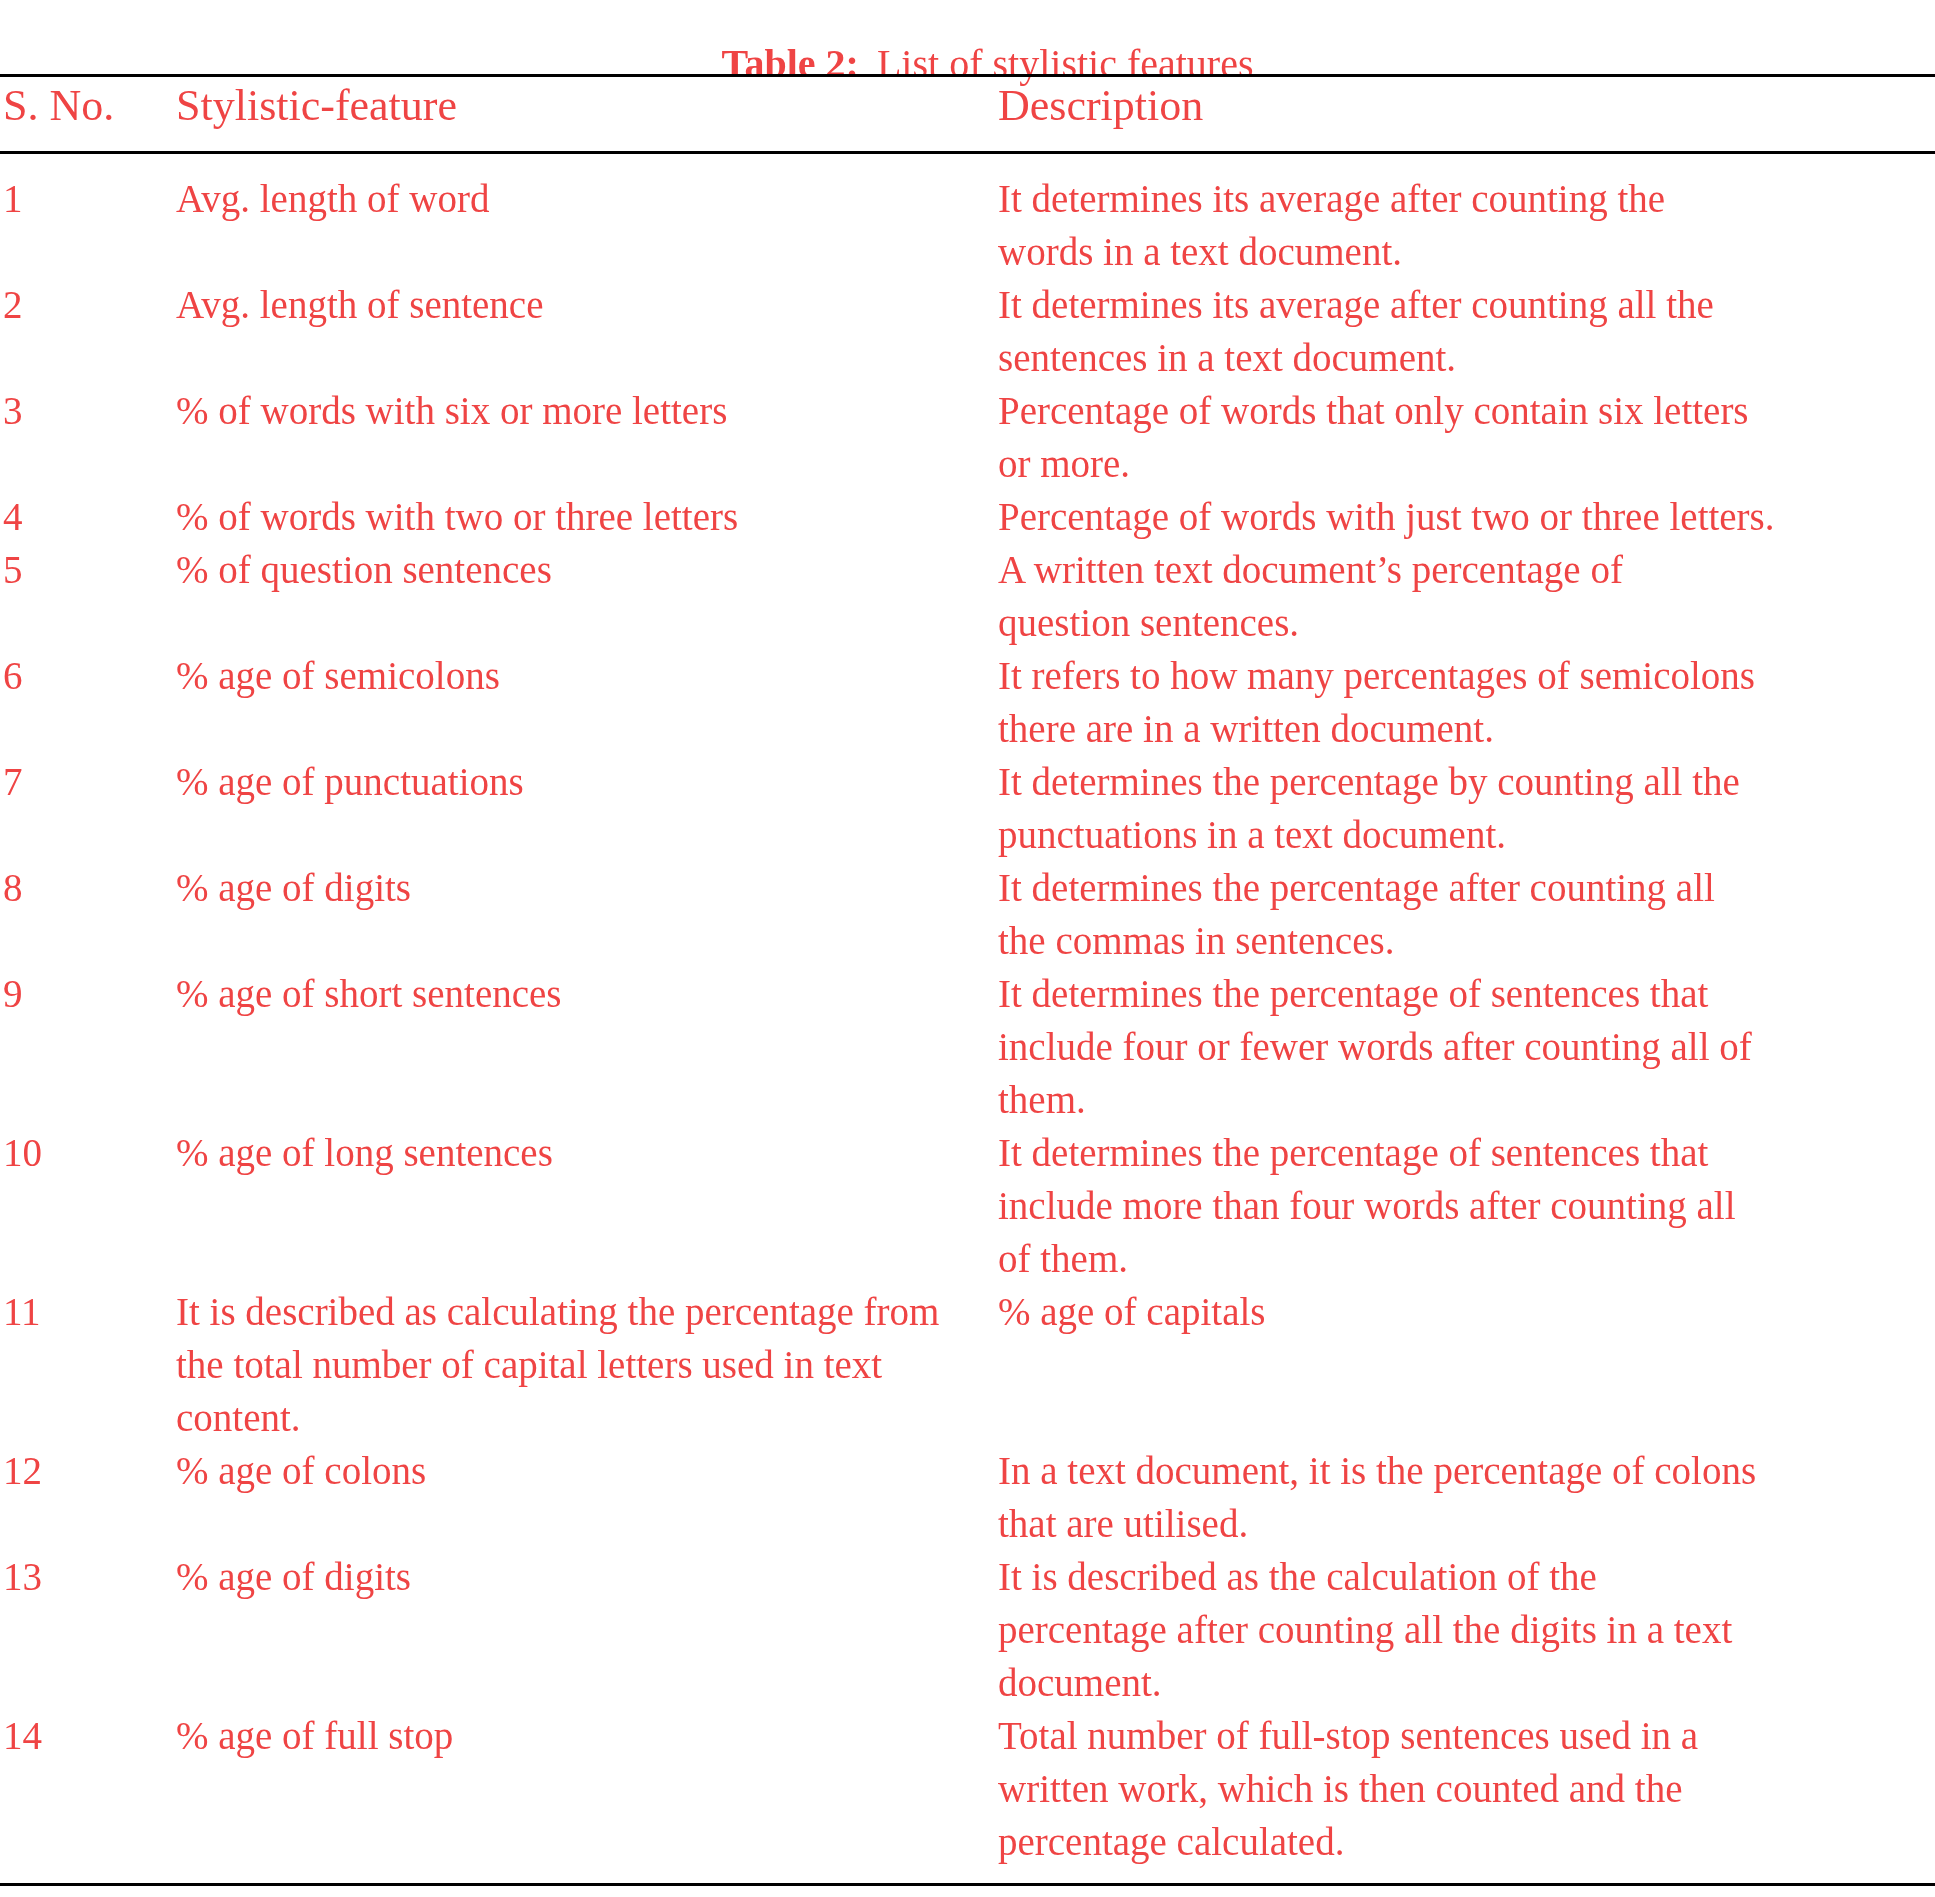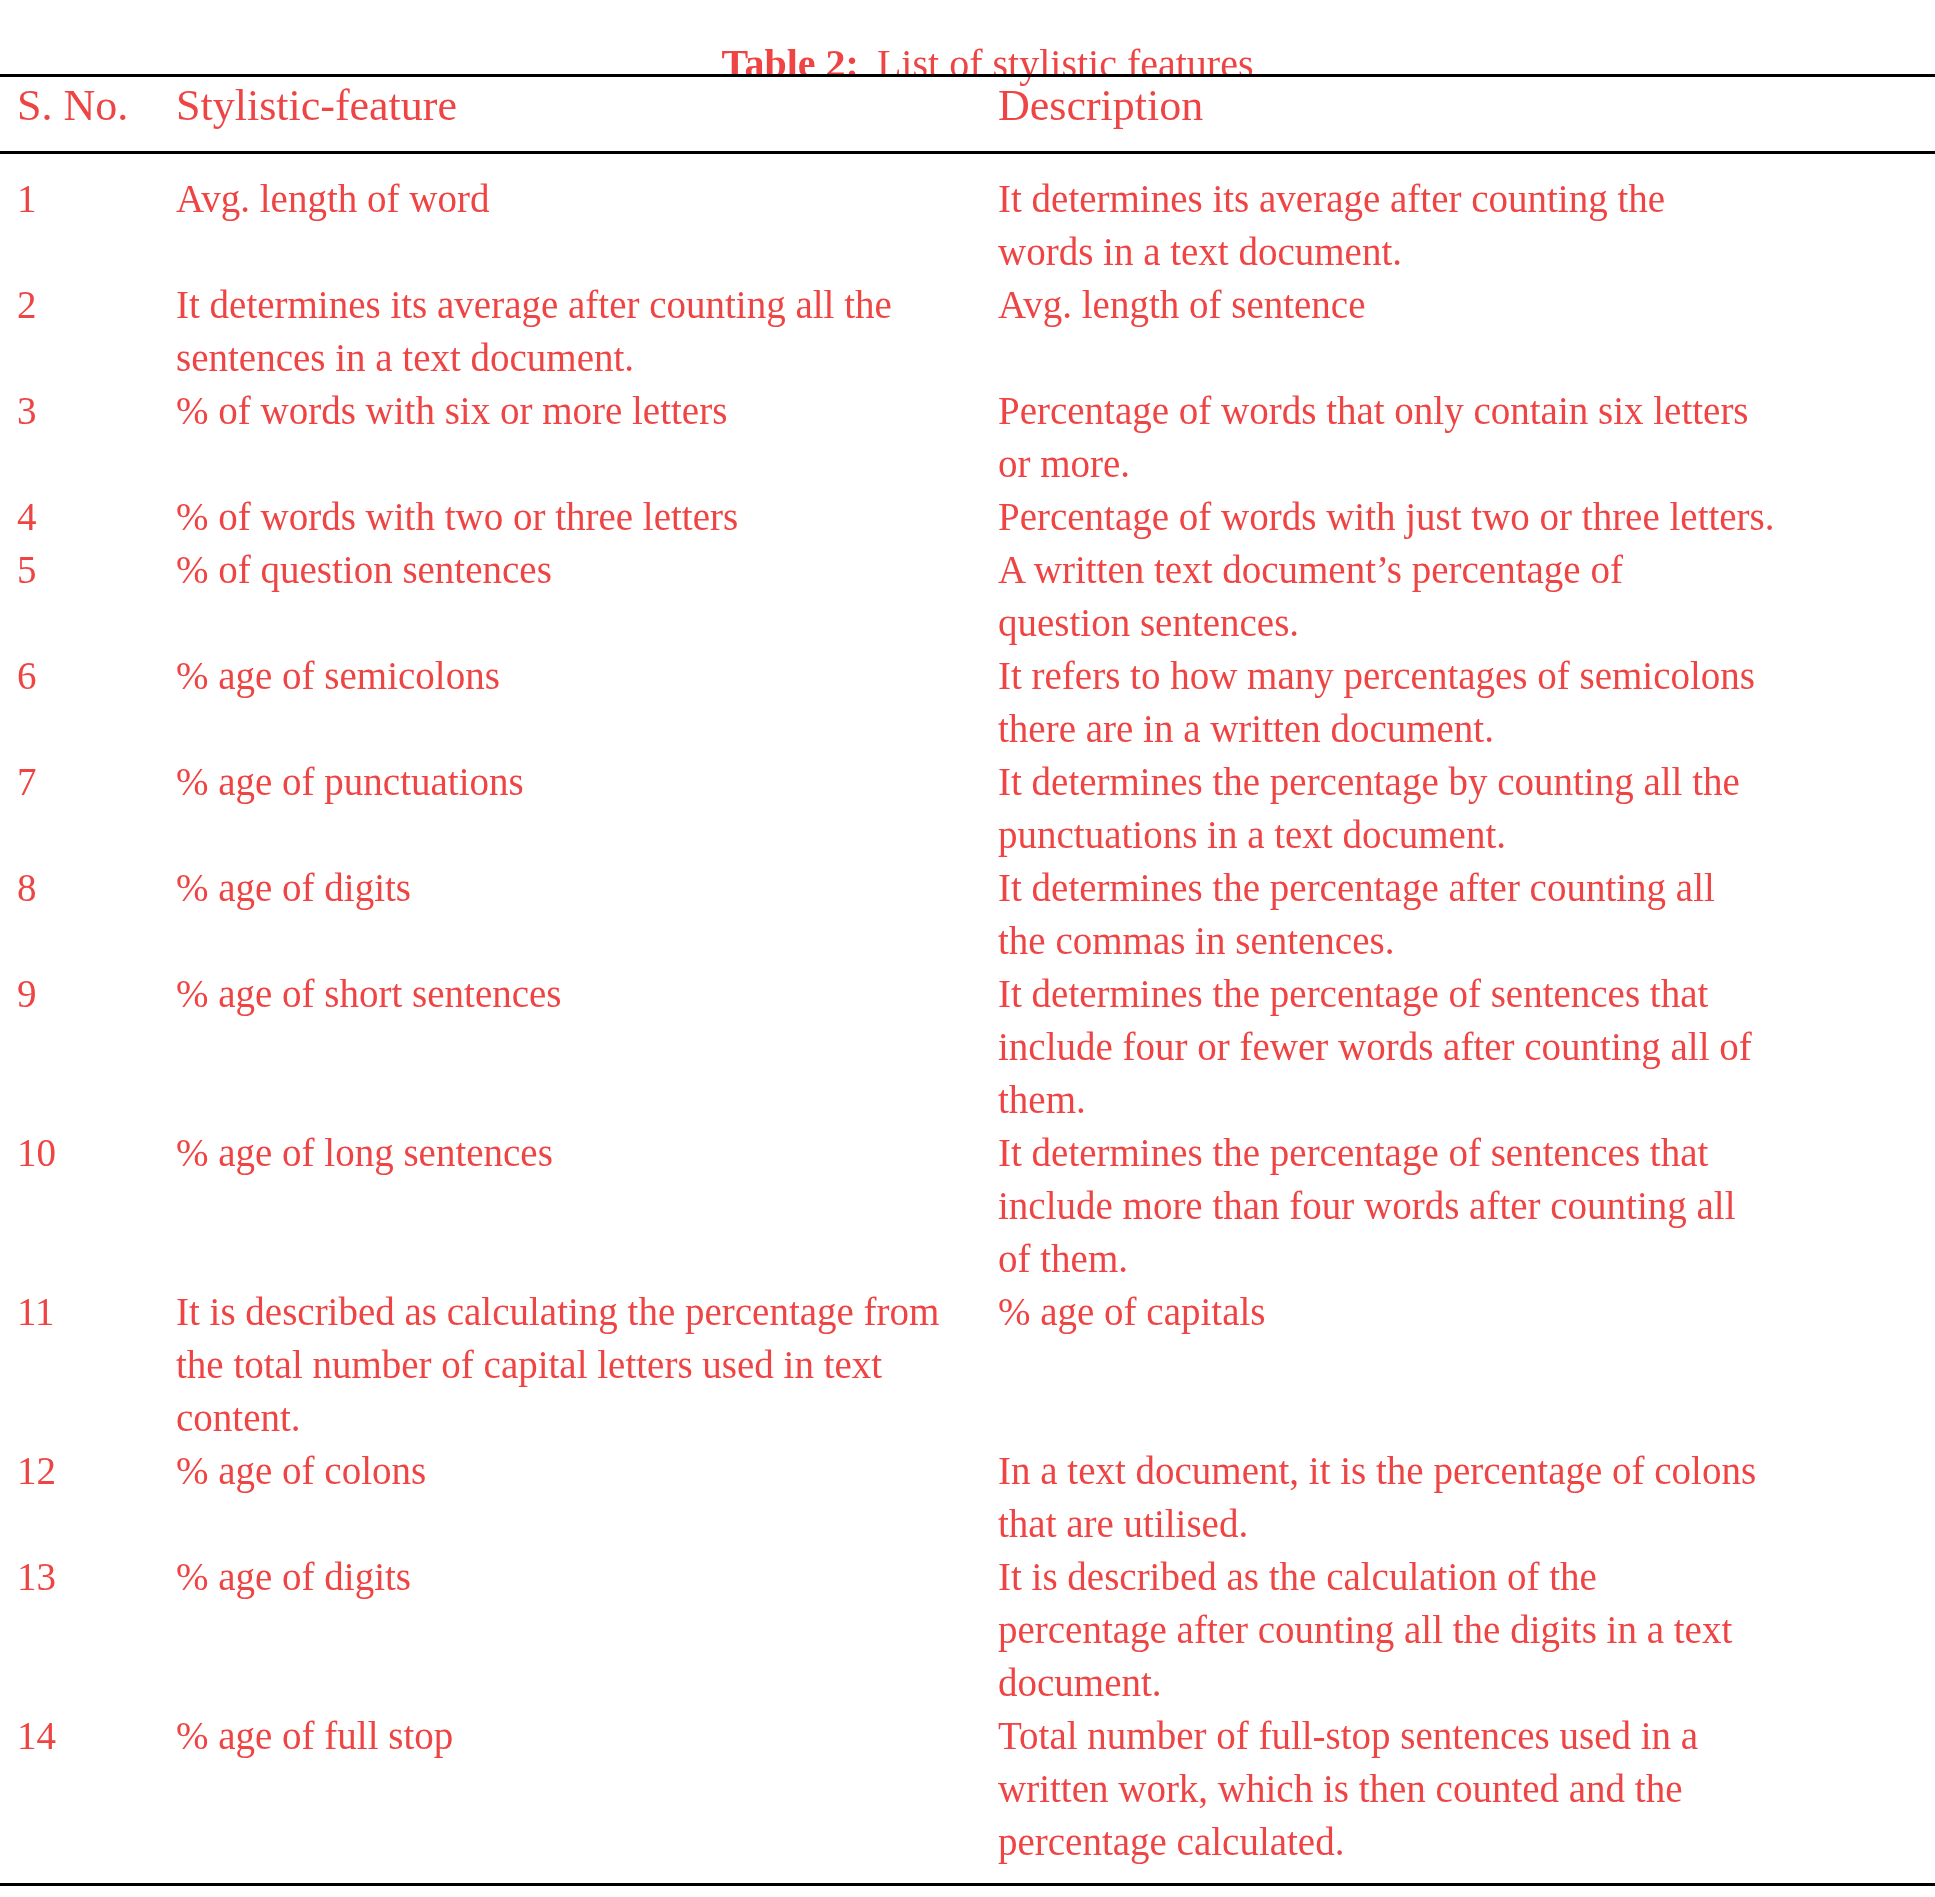--- a/index.html
+++ b/index.html
@@ -53,21 +53,21 @@
     width: 100%;
     font-size: 39px;
     line-height: 53px;
   }
   .row {
     display: grid;
     grid-template-columns: 176px 822px 1fr;
     align-items: start;
   }
   .c { white-space: pre; }
-  .c.no { padding-left: 17px; }
+  .c.no { padding-left: 3px; }
 </style>
 </head>
 <body>
 
 <div class="page">
 
   <div class="caption">
     <span class="caption-label">Table 2:</span><span>List of stylistic features</span>
   </div>
 
@@ -83,23 +83,23 @@
 
   <div class="tbody">
       <div class="row">
         <div class="c no">1</div>
         <div class="c feature">Avg. length of word</div>
         <div class="c description">It determines its average after counting the
 words in a text document.</div>
       </div>
       <div class="row">
         <div class="c no">2</div>
+        <div class="c feature">Avg. length of sentence</div>
         <div class="c description">It determines its average after counting all the
 sentences in a text document.</div>
-        <div class="c feature">Avg. length of sentence</div>
       </div>
       <div class="row">
         <div class="c no">3</div>
         <div class="c feature">% of words with six or more letters</div>
         <div class="c description">Percentage of words that only contain six letters
 or more.</div>
       </div>
       <div class="row">
         <div class="c no">4</div>
         <div class="c feature">% of words with two or three letters</div>

